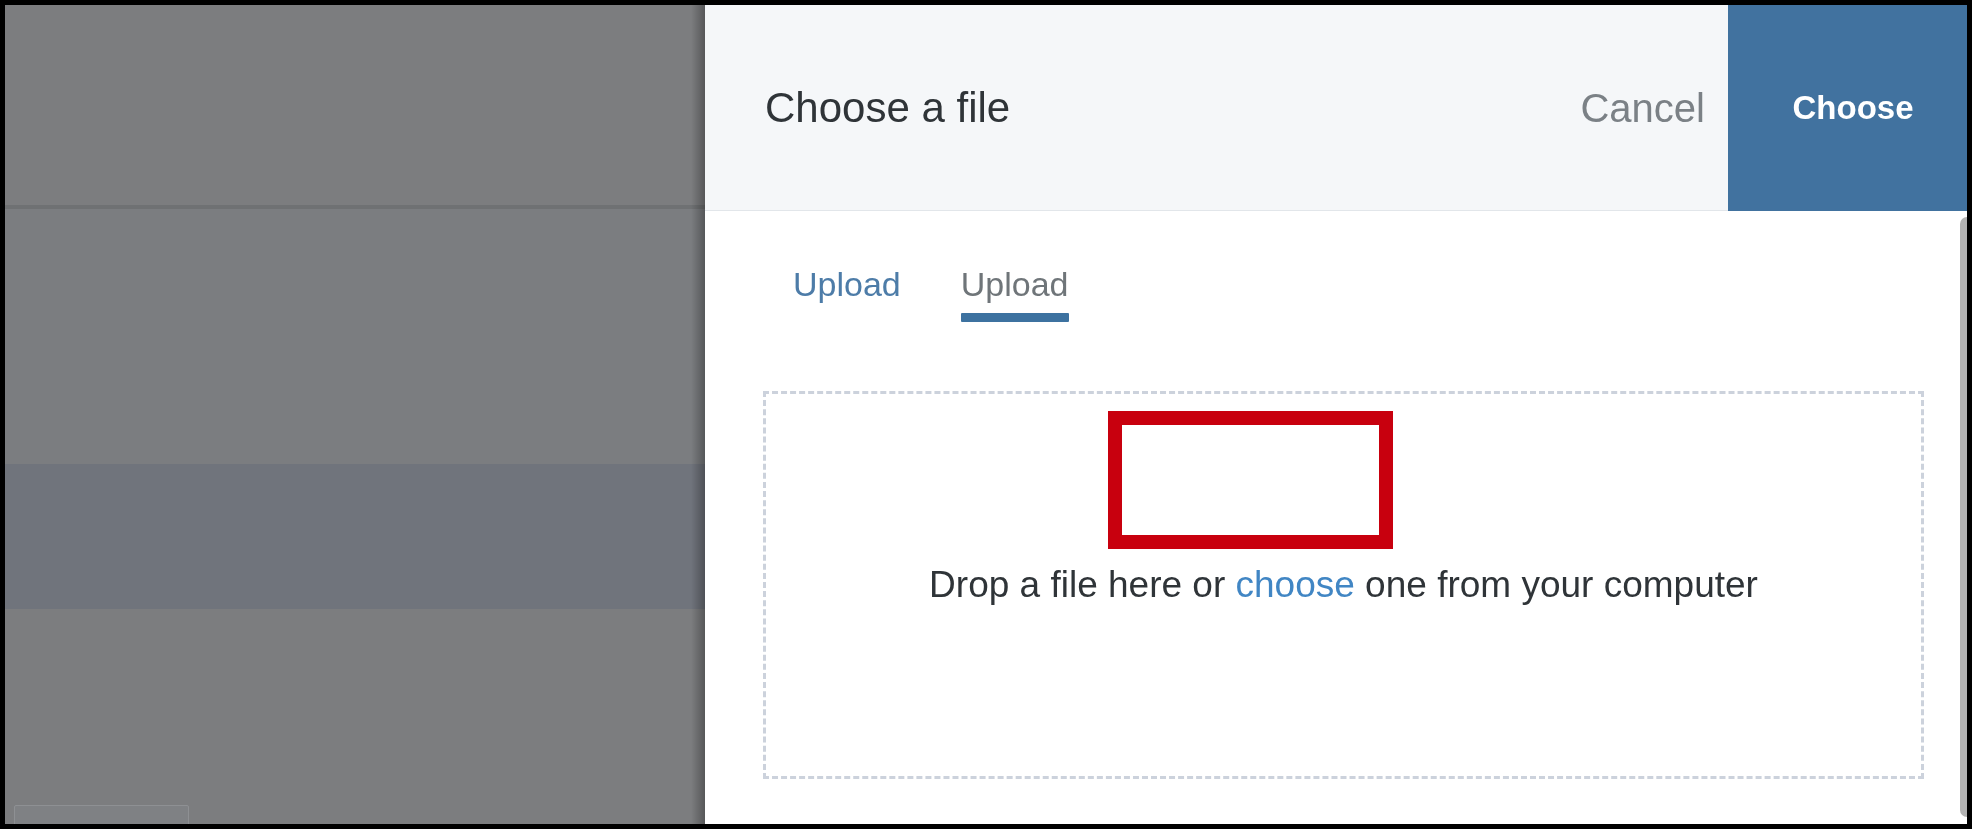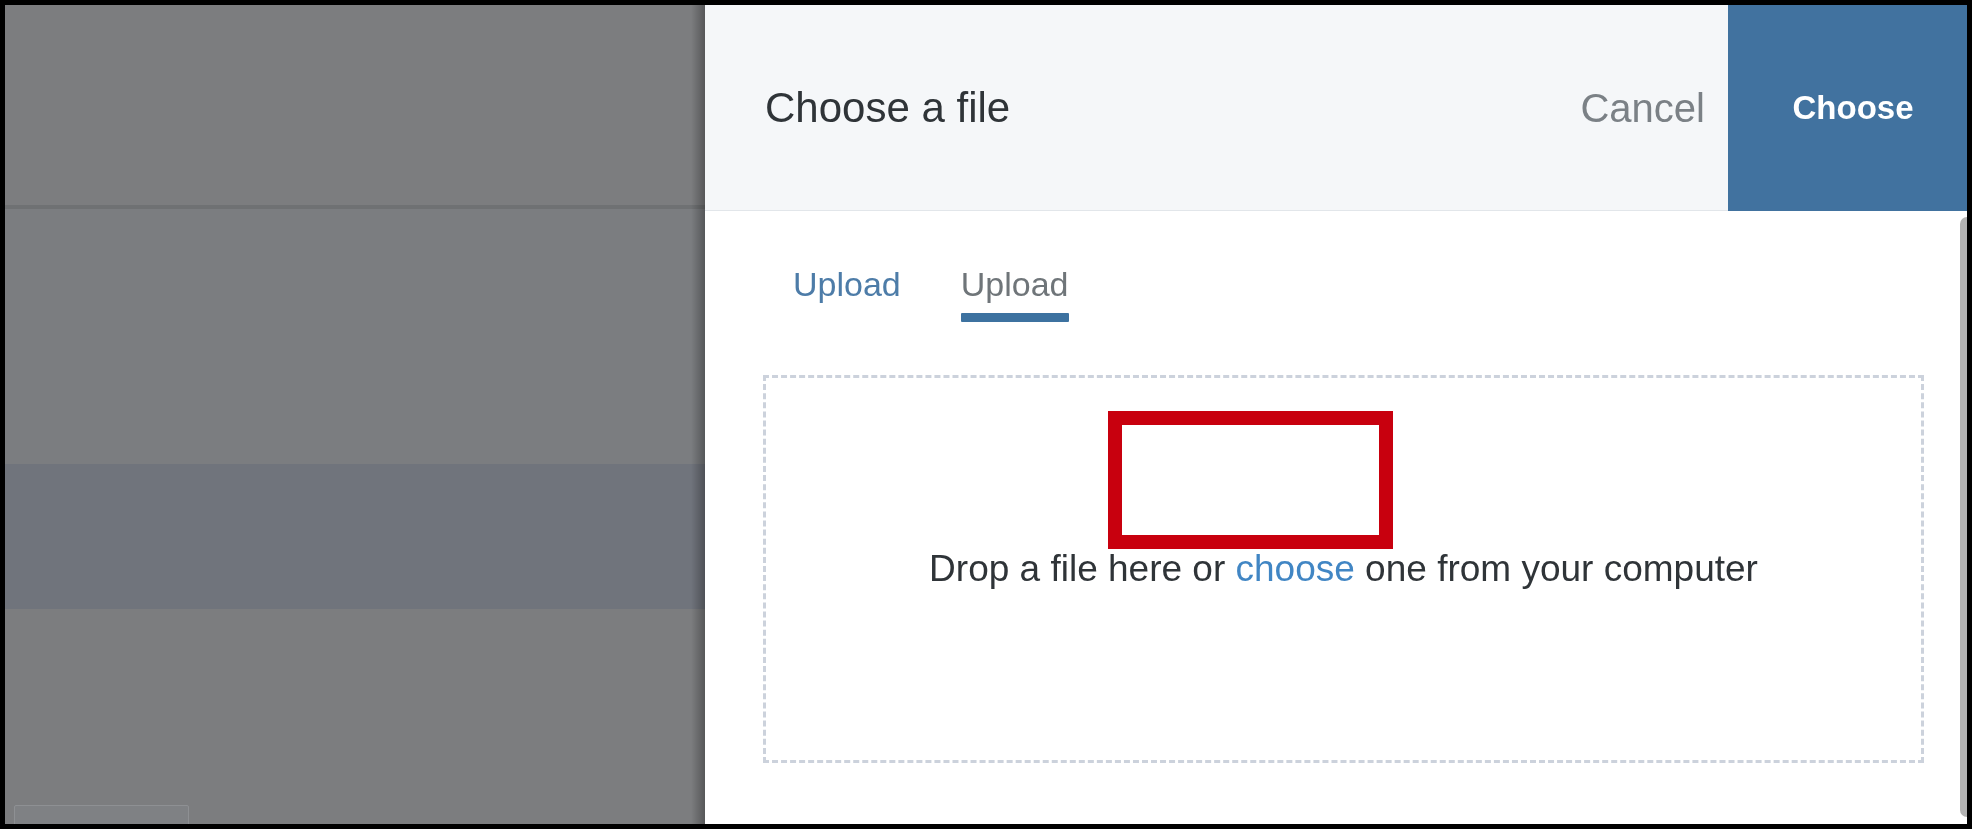--- a/index.html
+++ b/index.html
@@ -176,21 +176,21 @@
     border: 14px solid #c8000e;
     box-sizing: border-box;
     pointer-events: none;
     z-index: 6;
   }
 
   
   #drop-zone {
     position: absolute;
     left: 58px;
-    top: 164px;
+    top: 180px;
     width: 1161px;
     height: 388px;
     border: 3px dashed #ccd2dc;
     box-sizing: border-box;
     background: #ffffff;
     display: flex;
     align-items: center;
     justify-content: center;
   }
   #drop-zone-text {

